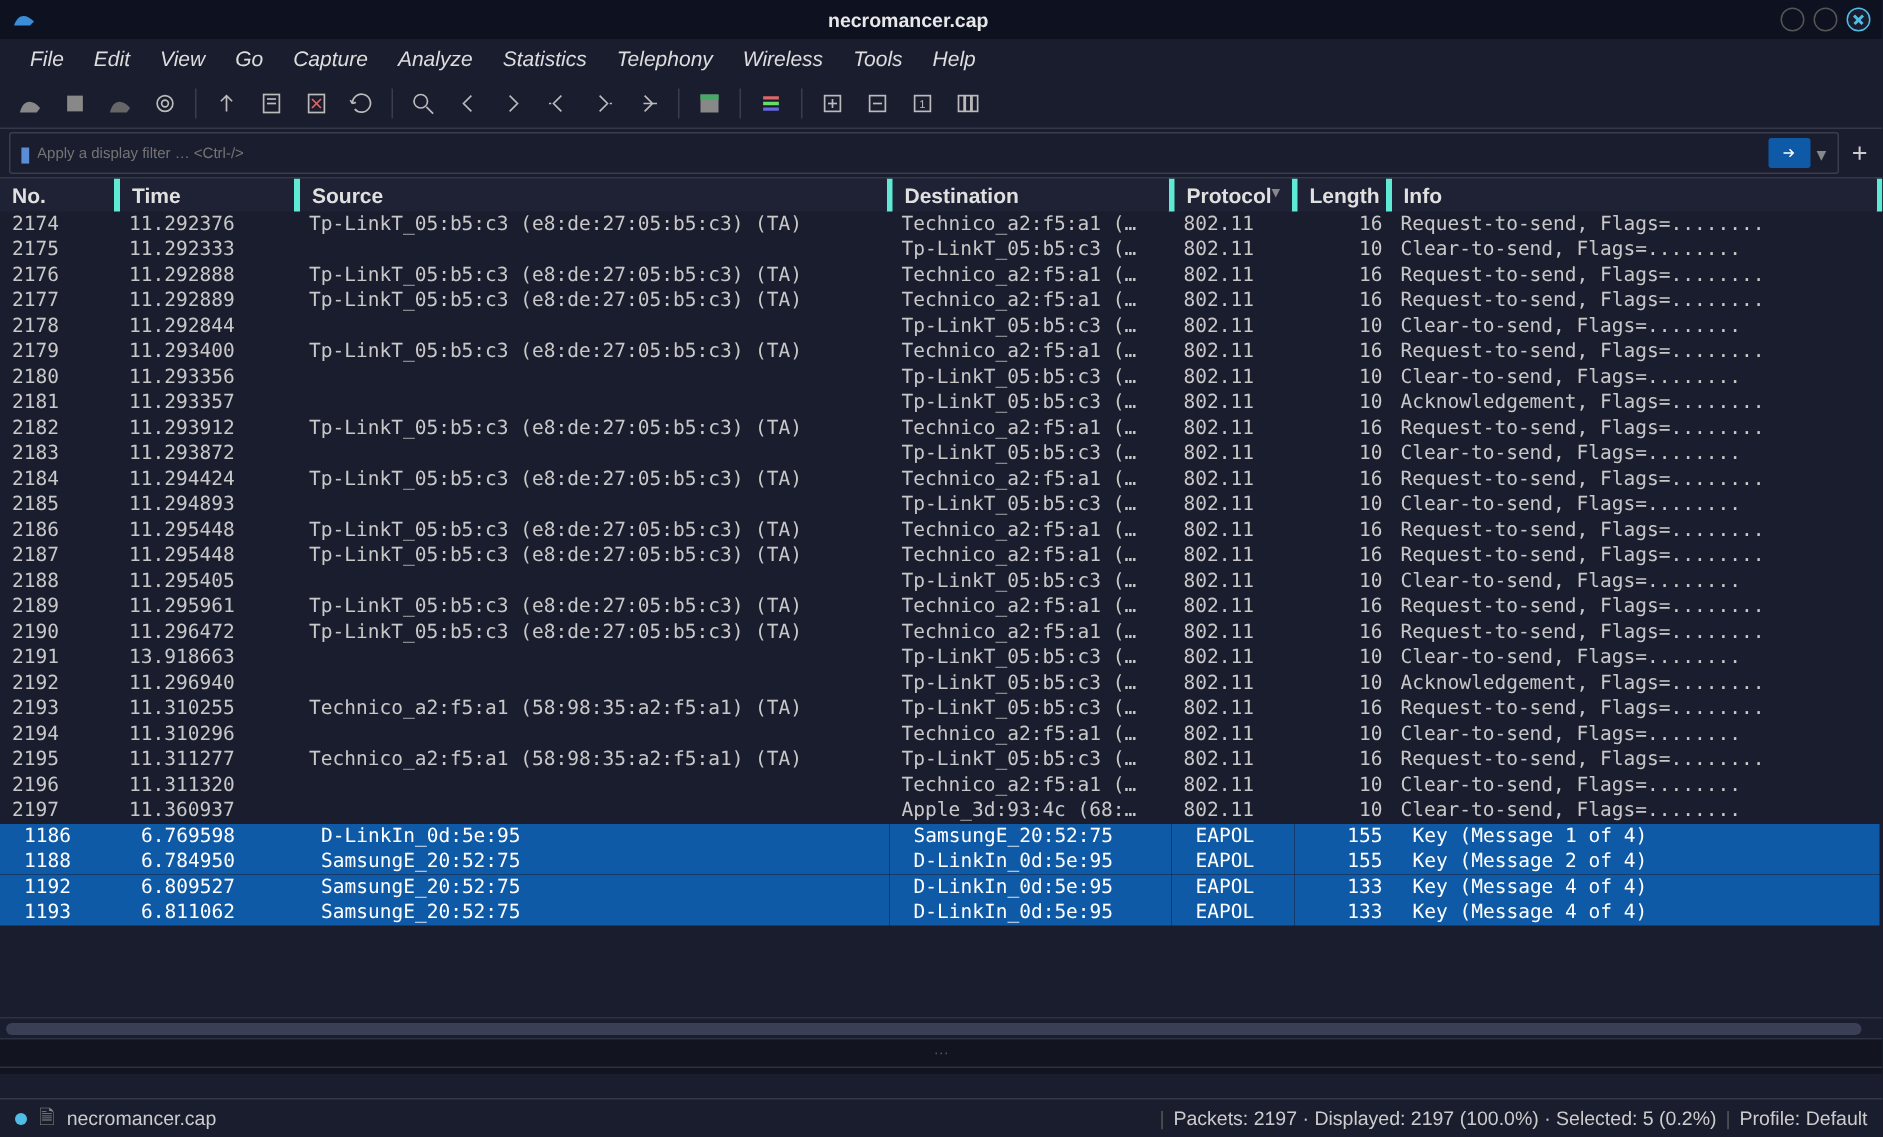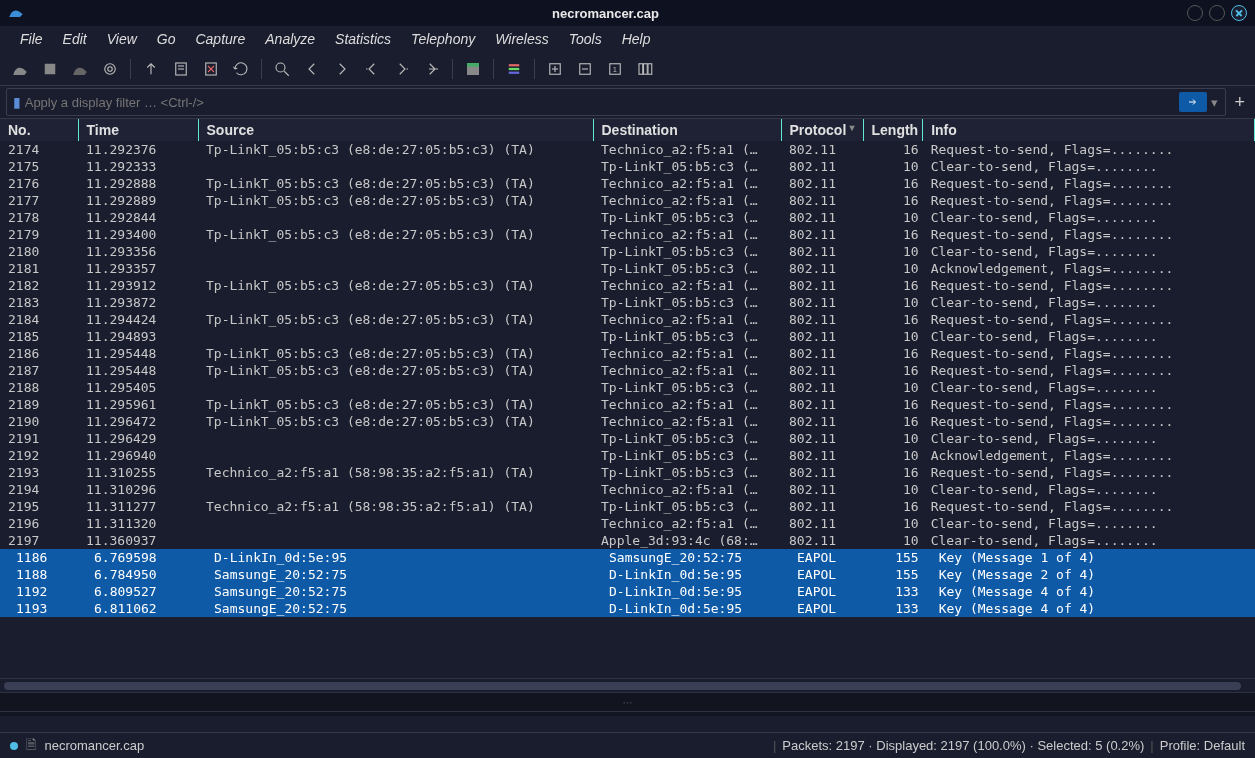--- a/index.html
+++ b/index.html
@@ -76,40 +76,40 @@
     border: 1px solid #3a3d4e;
     border-radius: 2px;
     padding: 3px 6px;
     color: #aaa;
     font-size: 13px;
     display:flex;
     align-items:center;
     gap:4px;
   }
   .filter-input input{
-    flex:1; background:transparent; border:none; color:#f9a8d4; font-size:13px; outline:none;
+    flex:1; background:transparent; border:none; color:#f9a8d4; font-size:10px; outline:none;
   }
   .filter-bookmark{ color:#5b8dd6; font-size:14px;}
   .filter-end{ display:flex; align-items:center; gap:2px;}
   .filter-arrow-btn{
     background:#0e5aa7;
     width:28px;height:20px;border-radius:2px;
     display:inline-flex;align-items:center;justify-content:center;
   }
   .filter-plus{ color:#ccc; font-size:18px; padding:0 4px; cursor:pointer;}
 
   .table-wrap { height: 560px; overflow: auto; border-top: 1px solid #34384a; }
   .packet-table { width: 100%; border-collapse: collapse; font-family: "DejaVu Sans Mono","Courier New",monospace; font-size: 13px; }
   .packet-table th {
     text-align: left;
     background: #1e2234;
     color: #e0e0e0;
     font-weight: 600;
     padding: 3px 8px;
-    border-right: 1px solid #5eead4;
+    border-right: 4px solid #5eead4;
     position: sticky;
     top: 0;
     font-family: -apple-system,"Segoe UI",sans-serif;
     font-size:14px;
     white-space:nowrap;
   }
   .packet-table td {
     padding: 1px 8px;
     white-space: nowrap;
     color: #c8c8c8;
@@ -485,21 +485,21 @@
           <td class="col-no">2190</td>
           <td class="col-time">11.296472</td>
           <td class="col-source">Tp-LinkT_05:b5:c3 (e8:de:27:05:b5:c3) (TA)</td>
           <td class="col-dest">Technico_a2:f5:a1 (…</td>
           <td class="col-proto">802.11</td>
           <td class="col-len">16</td>
           <td class="col-info">Request-to-send, Flags=........</td>
         </tr>
         <tr>
           <td class="col-no">2191</td>
-          <td class="col-time">11.296429</td>
+          <td class="col-time">13.918663</td>
           <td class="col-source"></td>
           <td class="col-dest">Tp-LinkT_05:b5:c3 (…</td>
           <td class="col-proto">802.11</td>
           <td class="col-len">10</td>
           <td class="col-info">Clear-to-send, Flags=........</td>
         </tr>
         <tr>
           <td class="col-no">2192</td>
           <td class="col-time">11.296940</td>
           <td class="col-source"></td>

